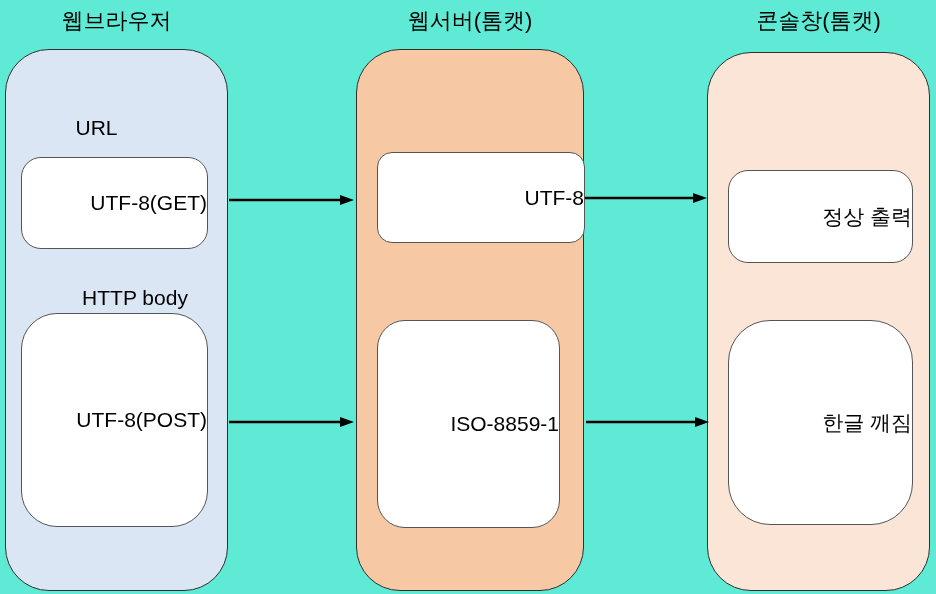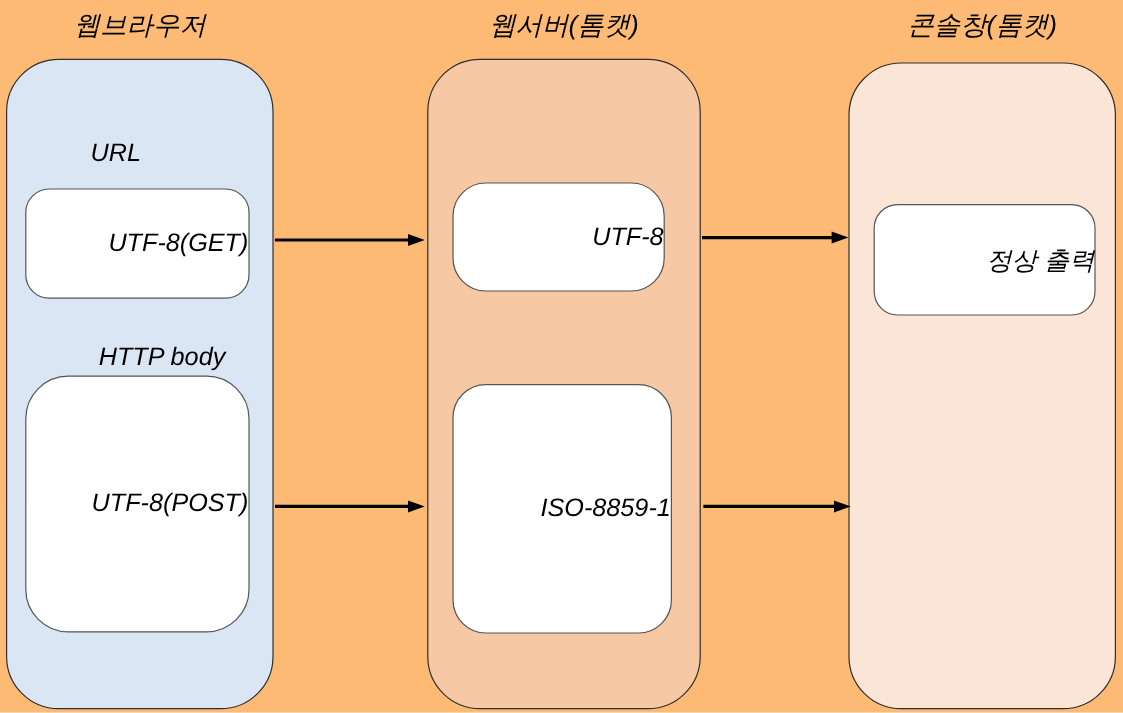--- a/index.html
+++ b/index.html
@@ -5,24 +5,23 @@
   html, body {
     margin: 0;
     padding: 0;
     background: #ffffff;
     font-family: "Liberation Sans", "DejaVu Sans", sans-serif;
   }
   .stage {
     position: relative;
     width: 936px;
     height: 594px;
-    background: #fdba74;
+    background: #5eead4;
     overflow: hidden;
     color: #000000;
-    font-style: italic;
   }
   .col-title {
     position: absolute;
     top: 5px;
     height: 32px;
     line-height: 32px;
     text-align: center;
     font-size: 22px;
     color: #000000;
     white-space: nowrap;
@@ -69,21 +68,21 @@
     box-sizing: border-box;
     display: flex;
     align-items: center;
     justify-content: flex-end;
     font-size: 21px;
     color: #000000;
     white-space: nowrap;
   }
   .node-utf8get  { left: 21px;  top: 157px; width: 187px; height: 92px;  border-radius: 20px; }
   .node-utf8post { left: 21px;  top: 313px; width: 187px; height: 214px; border-radius: 36px; }
-  .node-utf8     { left: 377px; top: 152px; width: 177px; height: 91px;  border-radius: 28px; }
+  .node-utf8     { left: 377px; top: 152px; width: 208px; height: 91px;  border-radius: 15px; }
   .node-iso      { left: 377px; top: 320px; width: 183px; height: 208px; border-radius: 28px; }
   .node-normal   { left: 728px; top: 170px; width: 185px; height: 93px;  border-radius: 20px; }
   .node-broken   { left: 728px; top: 320px; width: 185px; height: 205px; border-radius: 42px; }
 
   .arrow {
     position: absolute;
     pointer-events: none;
   }
   .arrow-1 { left: 229px; top: 194px; }
   .arrow-2 { left: 585px; top: 192px; }
@@ -114,20 +113,23 @@
   </div>
   <div class="node node-utf8">
     <span>UTF-8</span>
   </div>
   <div class="node node-iso">
     <span>ISO-8859-1</span>
   </div>
   <div class="node node-normal">
     <span>정상 출력</span>
   </div>
+  <div class="node node-broken">
+    <span>한글 깨짐</span>
+  </div>
 
   <svg class="arrow arrow-1" width="125" height="12" viewBox="0 0 125 12">
     <line x1="0" y1="6" x2="112" y2="6" stroke="#000000" stroke-width="2.6"></line>
     <polygon points="111,1 125,6 111,11" fill="#000000"></polygon>
   </svg>
   <svg class="arrow arrow-2" width="122" height="12" viewBox="0 0 122 12">
     <line x1="0" y1="6" x2="109" y2="6" stroke="#000000" stroke-width="2.6"></line>
     <polygon points="108,1 122,6 108,11" fill="#000000"></polygon>
   </svg>
   <svg class="arrow arrow-3" width="125" height="12" viewBox="0 0 125 12">

